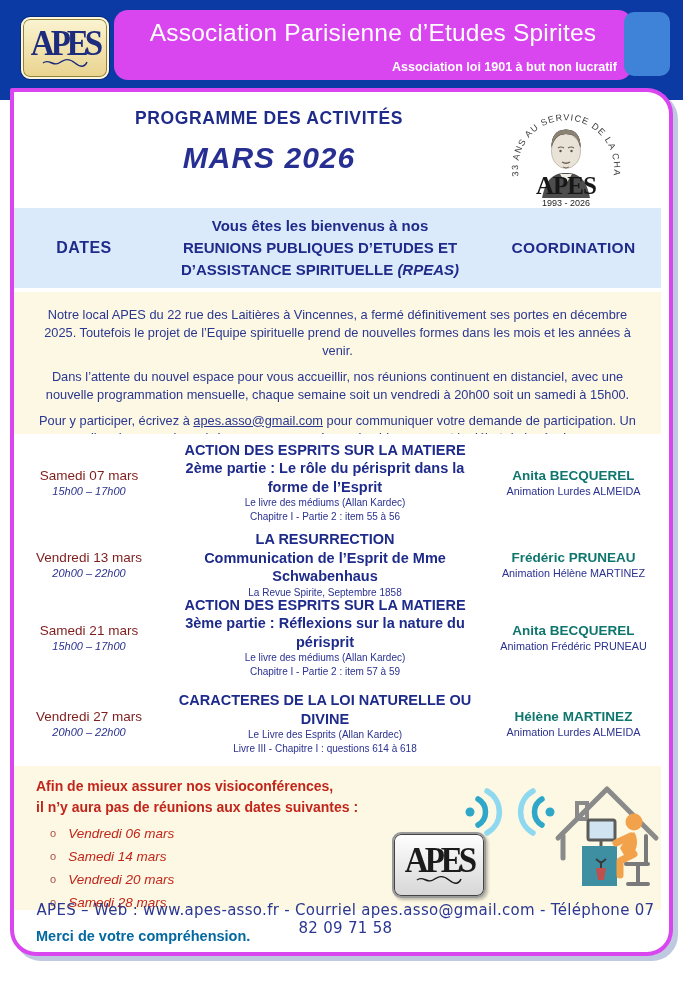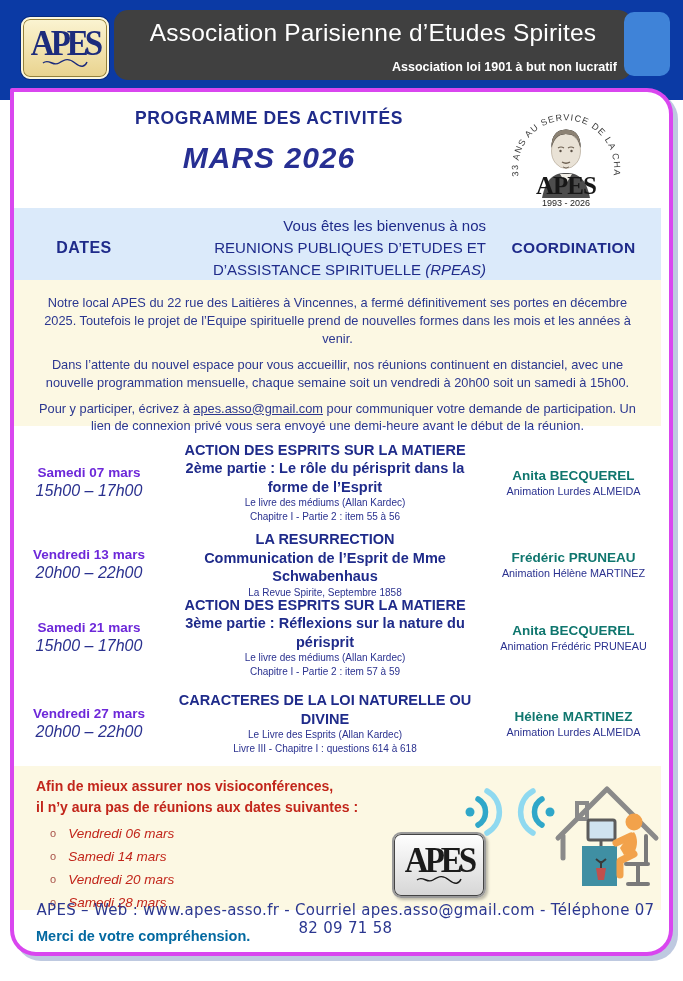--- a/index.html
+++ b/index.html
@@ -17,21 +17,21 @@
     top:17px;left:21px;width:88px;height:62px;
     background:linear-gradient(#fbf4d2,#e9d38e);
     border:2px solid #fdf8dd;box-shadow:inset 0 0 0 1px #93803a,0 0 0 1px #06297c;
   }
   .logo-plate .logo-word{
     font-family:"Liberation Serif","DejaVu Serif",serif;font-weight:bold;
     font-size:33px;line-height:0.85;letter-spacing:-4px;color:#1d2c7c;transform:scaleY(1.08);
   }
   .banner{
     position:absolute;top:10px;left:114px;width:518px;height:70px;
-    background:#404040;border-radius:14px;color:#fff;
+    background:#d946ef;border-radius:14px;color:#fff;
   }
   .banner-title{margin-top:9px;text-align:center;font-size:24.5px;letter-spacing:0.2px;}
   .banner-sub{position:absolute;right:15px;bottom:6px;font-size:12.5px;font-weight:bold;}
   .header-tab{position:absolute;top:12px;right:13px;width:46px;height:64px;background:#3f83d8;border-radius:10px;}
   
   .panel{
     position:absolute;top:88px;left:10px;width:663px;height:868px;box-sizing:border-box;
     background:#ffffff;border:4px solid #d946ef;border-radius:2px 26px 26px 26px;
     box-shadow:5px 5px 0 rgba(70,100,165,0.35);z-index:2;
   }
@@ -41,39 +41,39 @@
   .program-heading{font-size:17.5px;font-weight:bold;color:#1f2b8a;letter-spacing:0.6px;}
   .program-month{margin-top:12px;font-size:30px;font-weight:bold;font-style:italic;color:#272f93;letter-spacing:1px;}
   
   .stamp{position:absolute;top:-4px;left:488px;width:128px;height:128px;}
   
   .band{
     position:absolute;top:116px;left:0;width:647px;height:80px;background:#dbeafa;
     display:grid;grid-template-columns:140px 1fr 175px;align-items:center;color:#1f2b8a;
   }
   .band-dates{text-align:center;font-weight:bold;font-size:16px;letter-spacing:0.5px;}
-  .band-center{text-align:right;font-weight:normal;font-size:15px;line-height:1.45;}
+  .band-center{text-align:center;font-weight:bold;font-size:15px;line-height:1.45;}
   .band-coord{text-align:center;font-weight:bold;font-size:15.5px;letter-spacing:0.3px;}
   
   .cream{background:#fcf8e3;position:absolute;left:0;width:647px;box-sizing:border-box;}
-  .notice{top:188px;height:146px;padding:6px 16px;text-align:center;font-size:12.8px;line-height:1.4;color:#2b3790;}
+  .notice{top:200px;height:146px;padding:6px 16px;text-align:center;font-size:12.8px;line-height:1.4;color:#2b3790;}
   .notice p{margin:8px 0;}
   .email-link{text-decoration:underline;color:#2b3790;cursor:pointer;}
   .attention{font-style:italic;}
   
   .schedule{position:absolute;top:342px;left:0;width:647px;height:332px;background:#fff;}
   .row{display:grid;grid-template-columns:150px 1fr 175px;align-items:center;}
   .row:nth-child(1){height:96px;}
   .row:nth-child(2){height:64px;}
   .row:nth-child(3){height:86px;}
   .row:nth-child(4){height:86px;}
   .date-col,.mid-col,.coord-col{text-align:center;}
   .mid-col{padding:0 6px;}
-  .s-date{font-weight:bold;font-size:13.5px;color:#6d28d9;}
-  .s-time{font-style:italic;font-size:16px;margin-top:2px;}
+  .s-date{font-weight:normal;font-size:13.5px;color:#7f1d1d;}
+  .s-time{font-style:italic;font-size:11px;margin-top:2px;}
   .s-title{font-weight:bold;font-size:14.5px;color:#1f2b8a;line-height:1.28;}
   .s-ref{font-size:10px;line-height:1.35;}
   .s-coord{font-weight:bold;font-size:13.5px;color:#0f766e;}
   .s-anim{font-size:10.8px;margin-top:2px;}
   .s-line:empty{display:none;}
   
   .visio{top:674px;height:144px;padding:10px 0 0 22px;}
   .visio-h{font-weight:bold;font-size:14px;color:#c2261b;line-height:1.5;}
   .visio-list{list-style:none;margin:5px 4px 0 0;padding:0 0 0 14px;color:#c2261b;}
   .visio-list li{font-style:italic;font-size:13.5px;line-height:1.7;}

